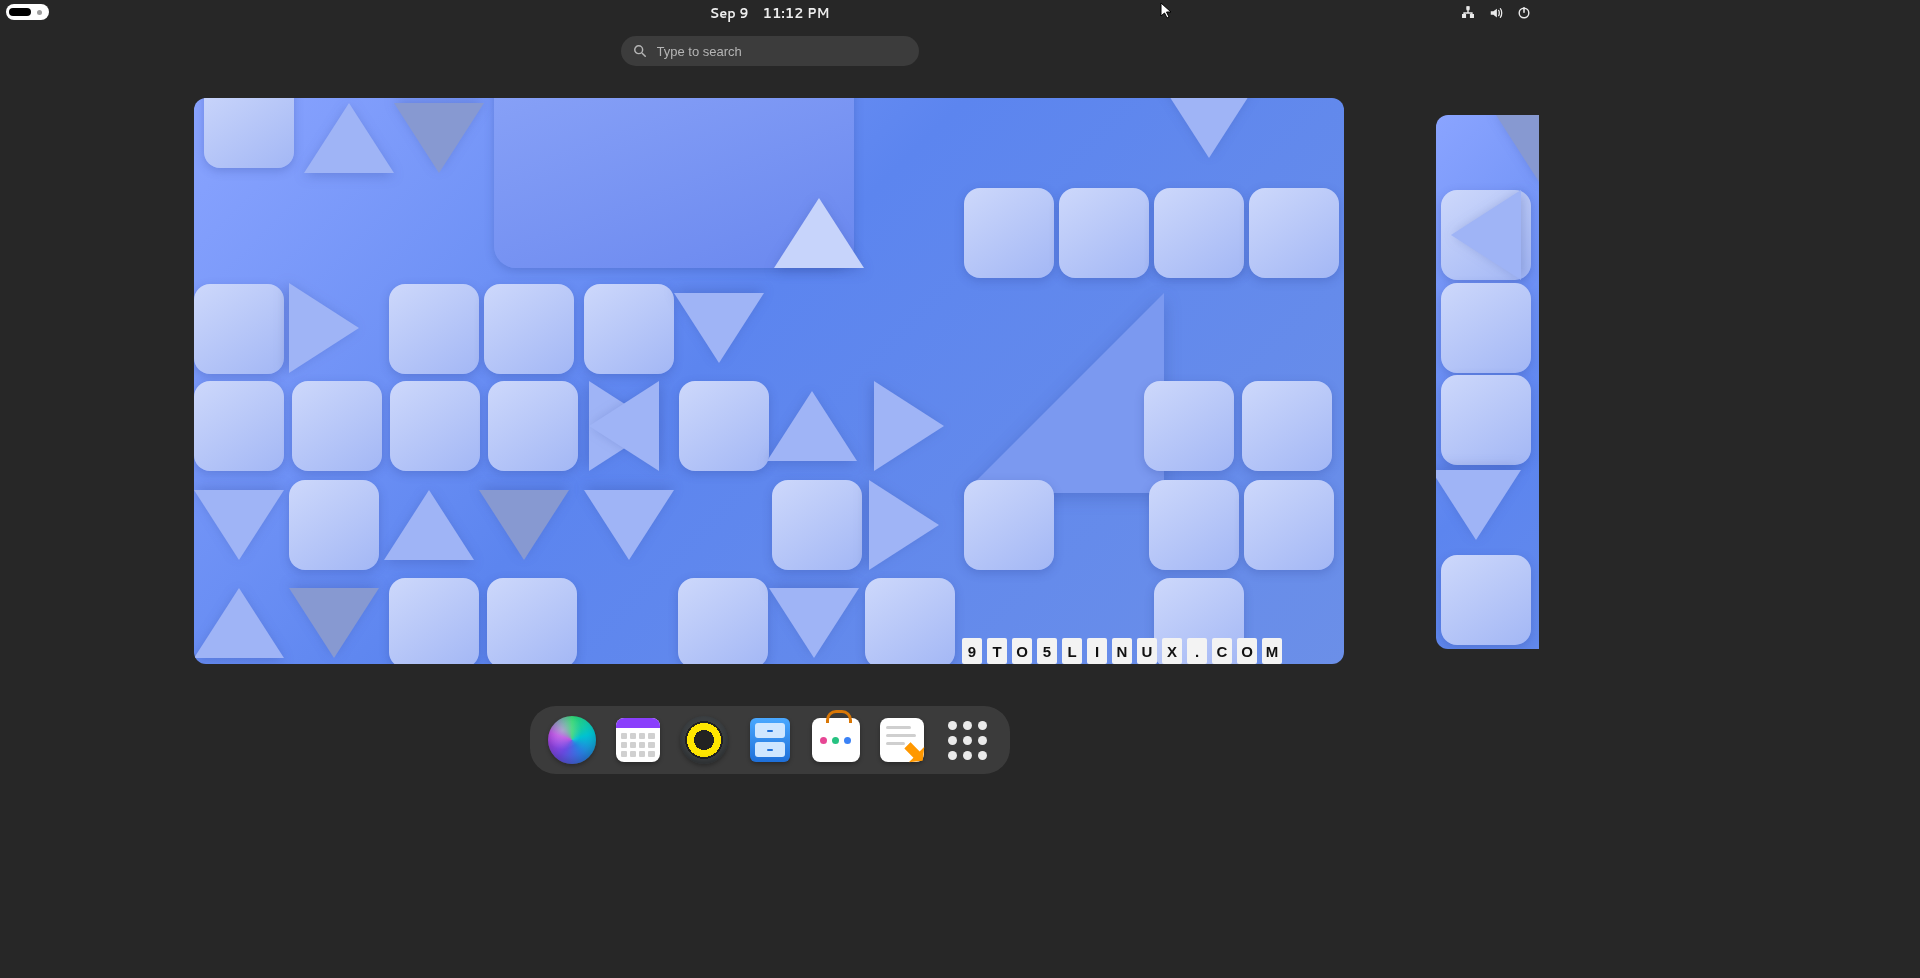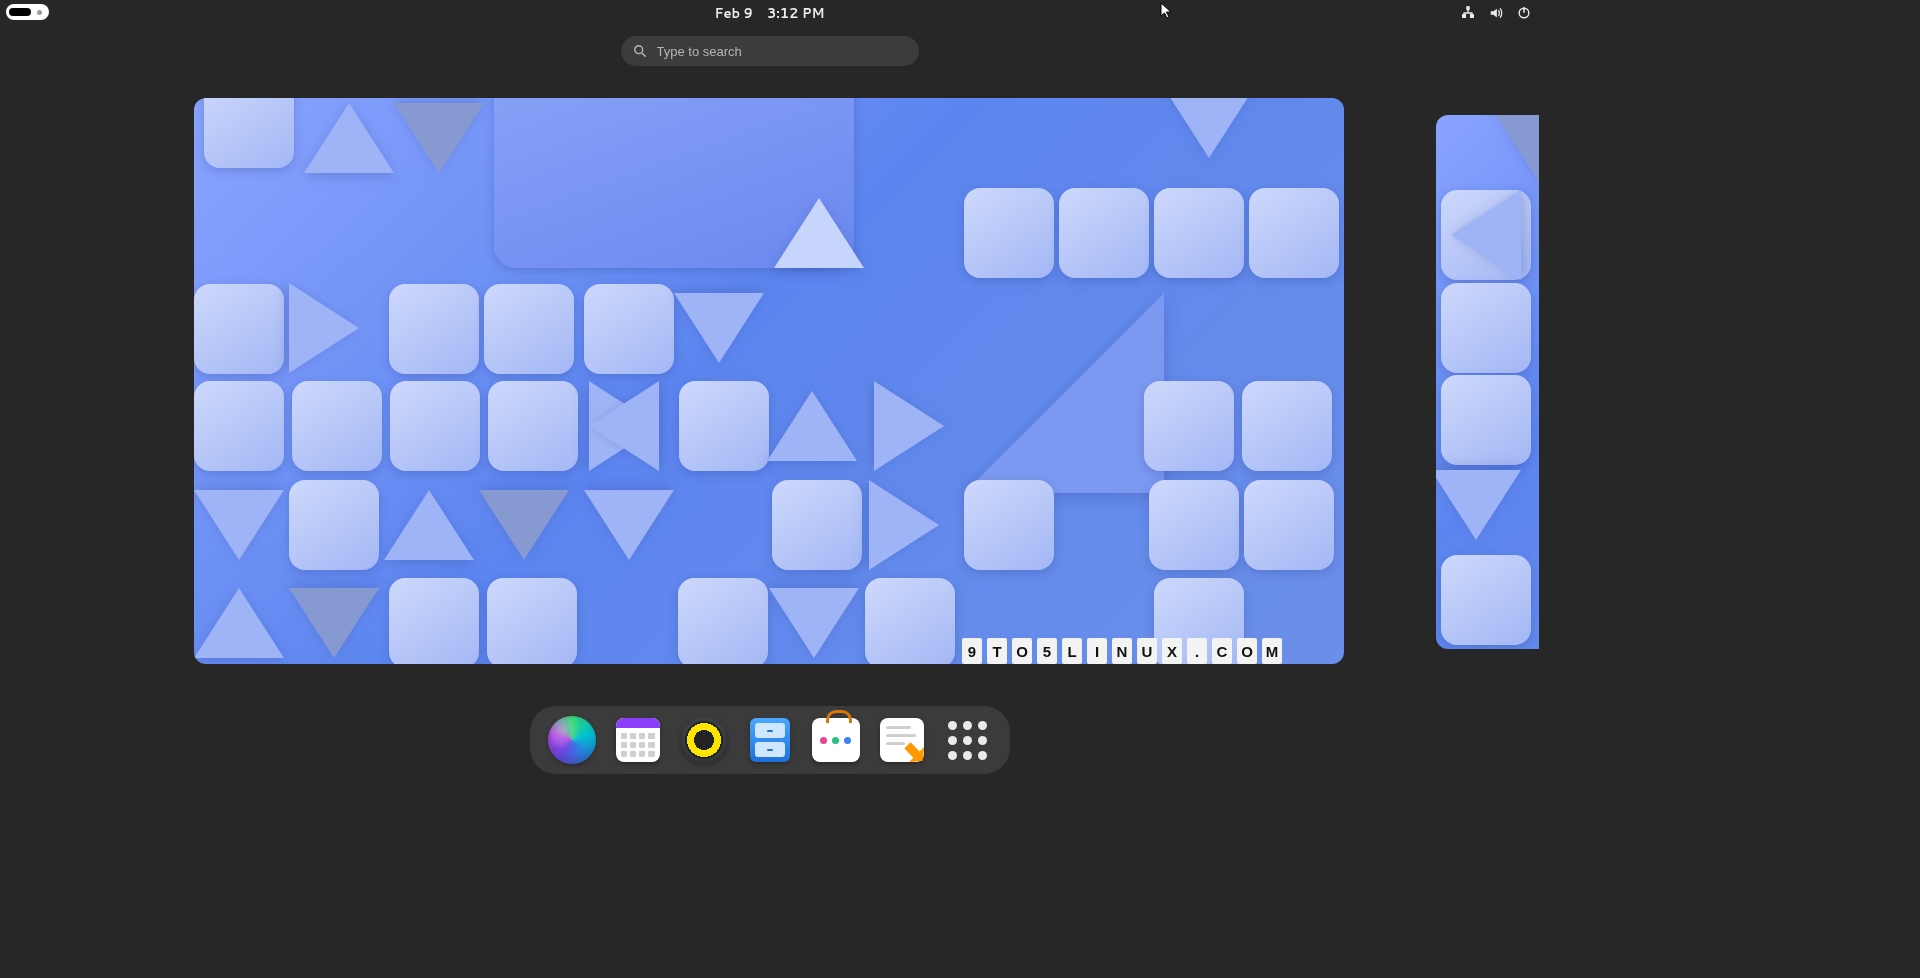--- a/index.html
+++ b/index.html
@@ -283,22 +283,22 @@
 </style>
 </head>
 <body>
 
 <div class="top-bar">
   <div class="panel-left">
     <div class="pill"></div>
     <div class="dot"></div>
   </div>
   <div class="clock">
-    <span>Feb 9</span>
-    <span>3:12 PM</span>
+    <span>Sep 9</span>
+    <span>11:12 PM</span>
   </div>
   <div class="panel-right">
     <svg width="14" height="14" viewBox="0 0 16 16">
         <path d="M7 1h2v3H7zM2 10h3v3H2zm9 0h3v3h-3zM8 4v4M3.5 10V8h9v2" stroke="#eaeaea" stroke-width="1.6" fill="none"></path>
         <rect x="6.5" y="0.5" width="3" height="3" fill="#eaeaea"></rect>
         <rect x="1.5" y="9.5" width="3.5" height="3.5" fill="#eaeaea"></rect>
         <rect x="11" y="9.5" width="3.5" height="3.5" fill="#eaeaea"></rect>
       </svg>
     <svg width="14" height="14" viewBox="0 0 16 16">
         <path d="M2 6v4h3l4 3V3L5 6H2z" fill="#eaeaea"></path>

